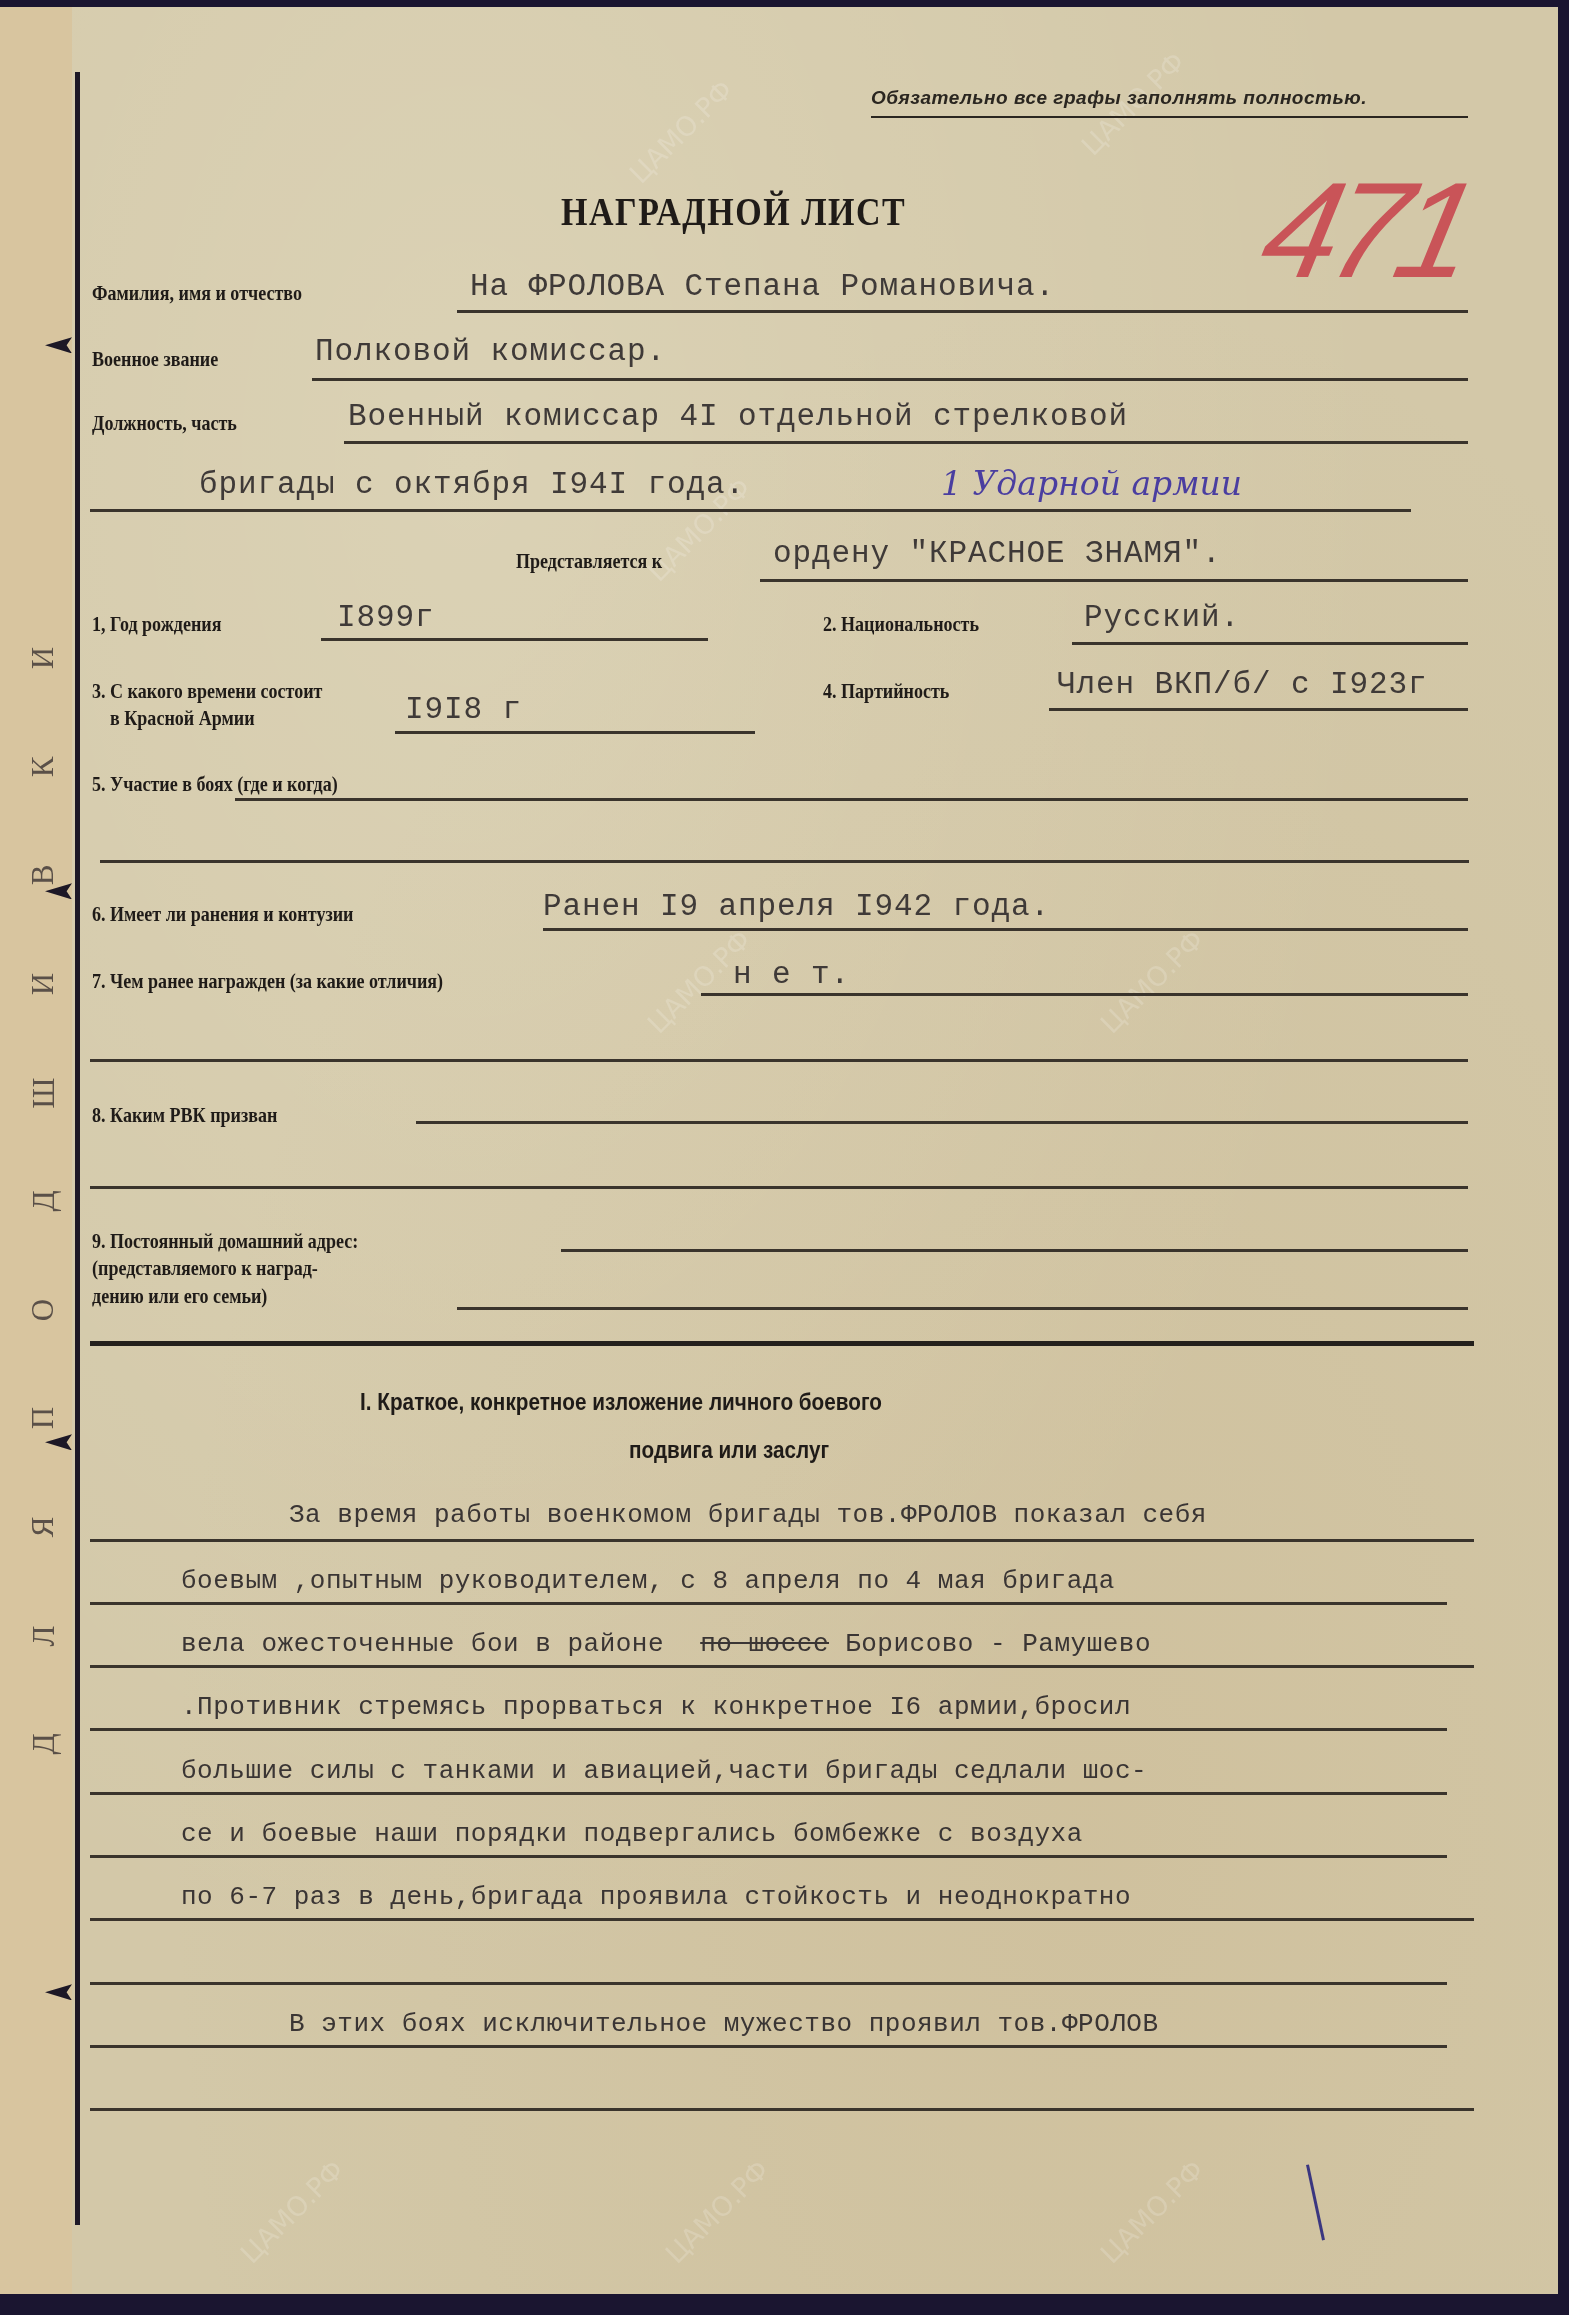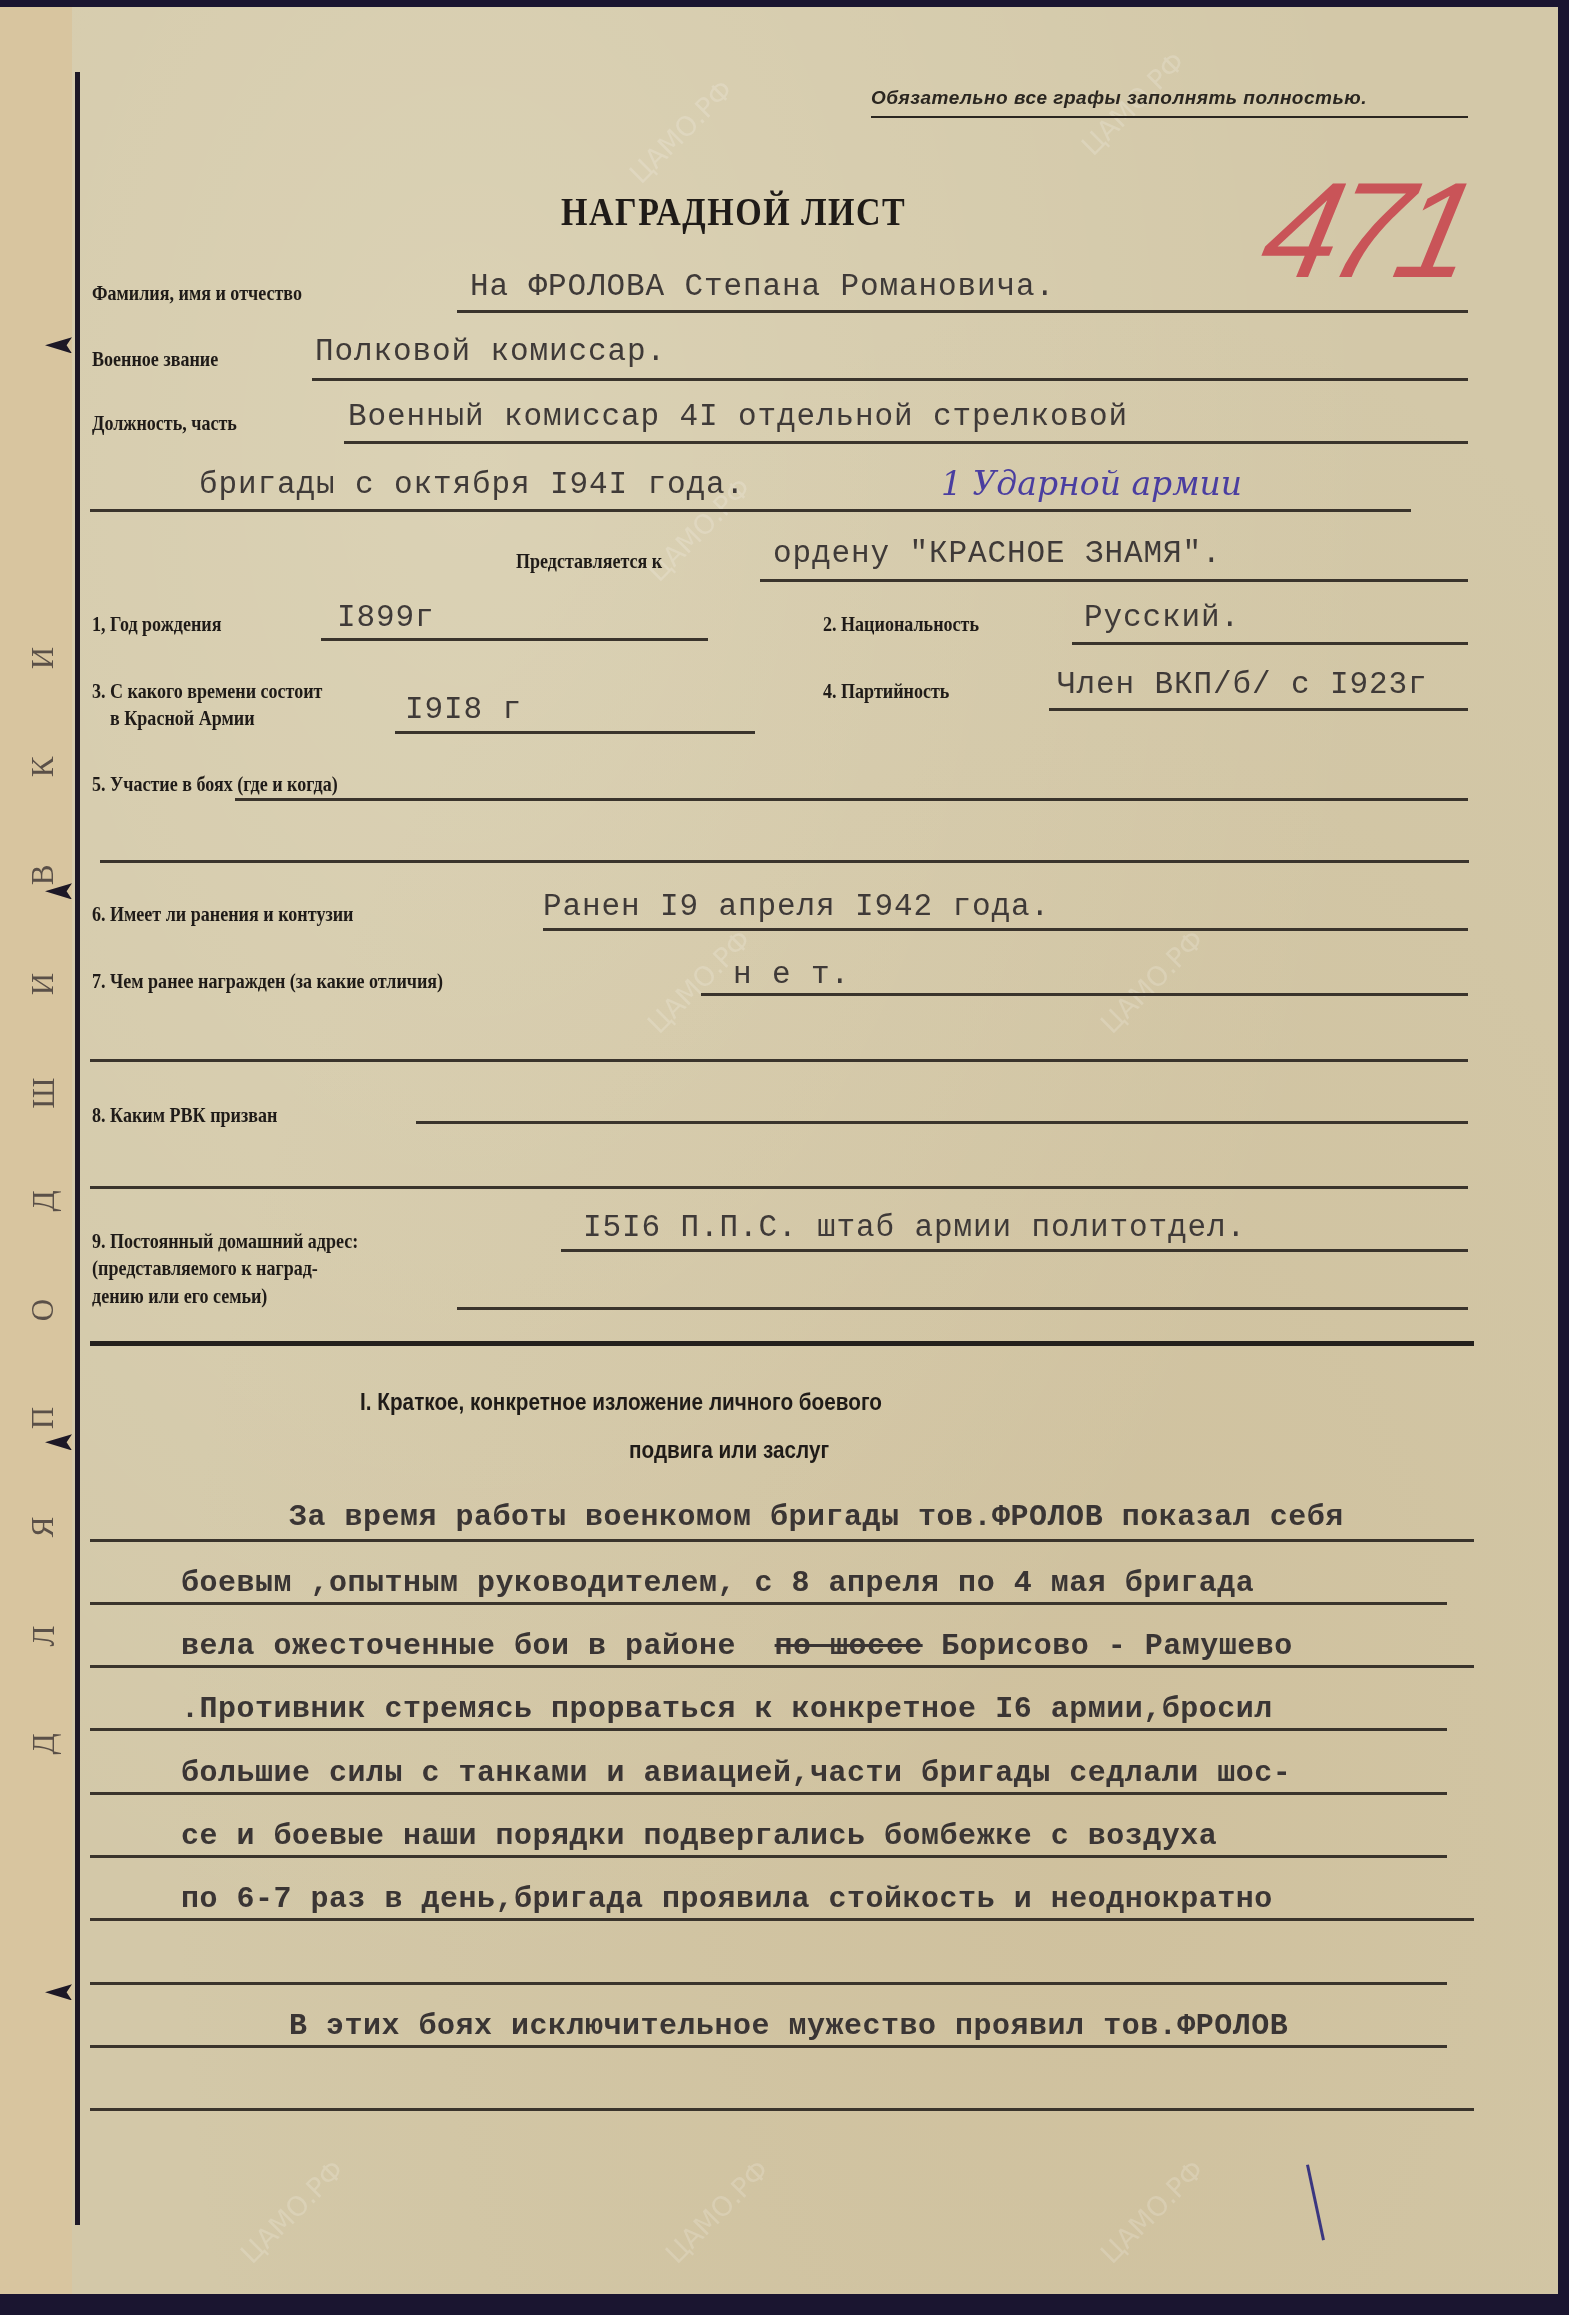--- a/index.html
+++ b/index.html
@@ -34,21 +34,21 @@
   }
   .note-rule { left:871px; top:109px; width:597px; height:1.8px; background:#2a2620; }
   .title { left:561px; top:181px; font-family:"Liberation Serif", serif; font-weight:bold; font-size:40px; color:#1f1b18; letter-spacing:1.8px; transform:scaleX(0.85); transform-origin:left; }
   .red-num { left:1266px; top:145px; font-size:136px; font-family:"Liberation Sans", sans-serif; color:#c84850; font-style:italic; transform:skewX(-12deg); letter-spacing:-9px; opacity:0.9; }
   .label { font-family:"Liberation Serif", serif; font-weight:bold; font-size:22px; color:#1f1b18; transform:scaleX(0.82); transform-origin:left; white-space:nowrap; }
   .typed { font-family:"Liberation Mono", monospace; font-size:31px; color:#3f3a38; white-space:nowrap; letter-spacing:0.9px; }
   .hand { font-family:"DejaVu Serif", serif; font-style:italic; font-size:33px; color:#4a3ea0; white-space:nowrap;text-align:right; }
   .rule { height:2.7px; background:#3a342c; }
   .thick { height:4.5px; background:#24201c; }
   .section-title { font-family:"Liberation Sans", sans-serif; font-weight:bold; font-size:24.4px; color:#1f1b18; white-space:nowrap; transform:scaleX(0.85); transform-origin:left; }
-  .para { font-family:"Liberation Mono", monospace; font-size:30px; color:#3a3534; white-space:nowrap; letter-spacing:0.5px;font-weight:bold; }
+  .para { font-family:"Liberation Mono", monospace; font-size:26px; color:#3a3534; white-space:nowrap; letter-spacing:0.5px; }
   .strike { text-decoration:line-through;margin-left:20px; }
   .watermark { position:absolute; font-size:27px; color:rgba(255,255,255,0.18); transform:rotate(-45deg); font-family:"DejaVu Sans", sans-serif; pointer-events:none; }
   .pen-mark { position:absolute; left:1314px; top:2157px; width:2.7px; height:77px; background:#3a3680; transform:rotate(-12deg); }
 </style>
 </head>
 <body>
 
 <div class="paper">
   <div class="margin-strip"></div>
   <div class="binding-line"></div>
@@ -134,21 +134,20 @@
   <div class="abs rule" style="left:701px;top:986px;width:767px"></div>
   <div class="abs rule" style="left:90px;top:1052px;width:1378px"></div>
 
   <div class="abs label" style="left:92px;top:1095px">8. Каким РВК призван</div>
   <div class="abs rule" style="left:416px;top:1114px;width:1052px"></div>
   <div class="abs rule" style="left:90px;top:1179px;width:1378px"></div>
 
   <div class="abs label" style="left:92px;top:1221px">9. Постоянный домашний адрес:</div>
   <div class="abs label" style="left:92px;top:1248px">(представляемого к наград-</div>
   <div class="abs label" style="left:92px;top:1276px">дению или его семьи)</div>
-  <div class="abs typed" style="left:583px;top:1203px">I5I6 П.П.С. штаб армии политотдел.</div>
   <div class="abs rule" style="left:561px;top:1242px;width:907px"></div>
   <div class="abs rule" style="left:457px;top:1300px;width:1011px"></div>
 
   <div class="abs thick" style="left:90px;top:1334px;width:1384px"></div>
 
   <div class="abs section-title" style="left:360px;top:1381px">I. Краткое, конкретное изложение личного боевого</div>
   <div class="abs section-title" style="left:629px;top:1429px">подвига или заслуг</div>
 
   <div class="abs para" style="left:289px;top:1493px">За время работы военкомом бригады тов.ФРОЛОВ показал себя</div>
   <div class="abs rule" style="left:90px;top:1532px;width:1384px"></div>

